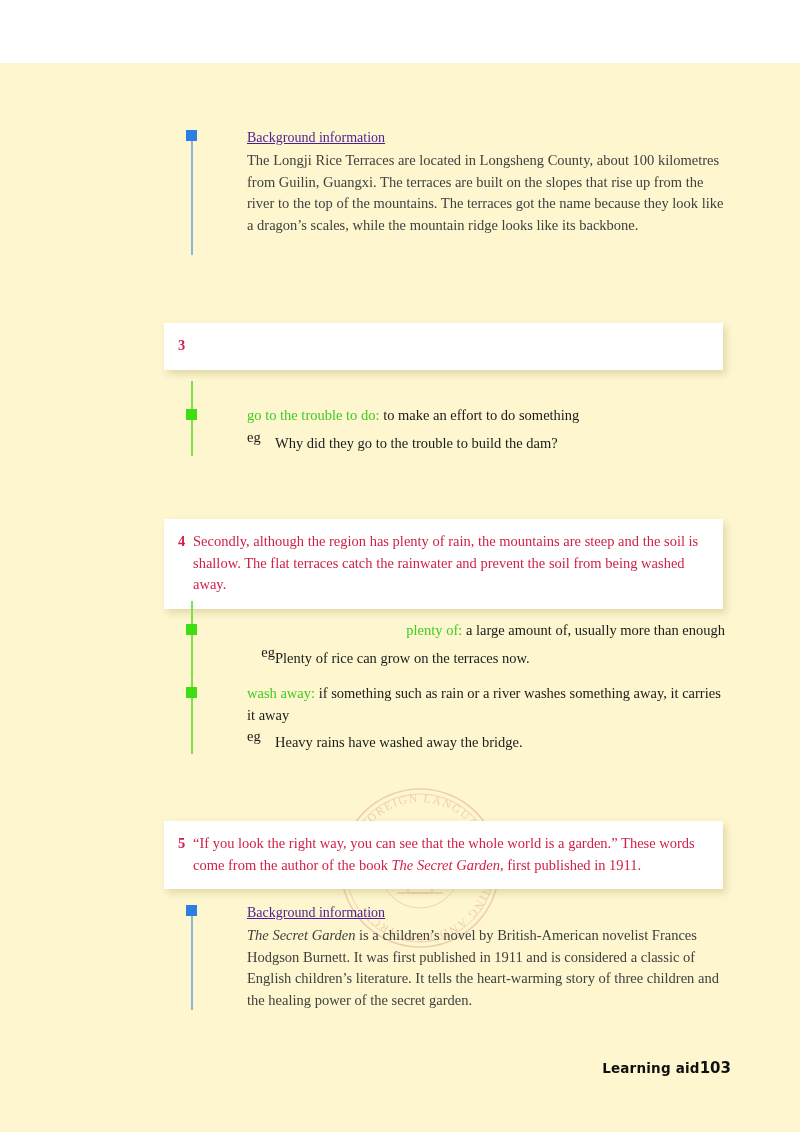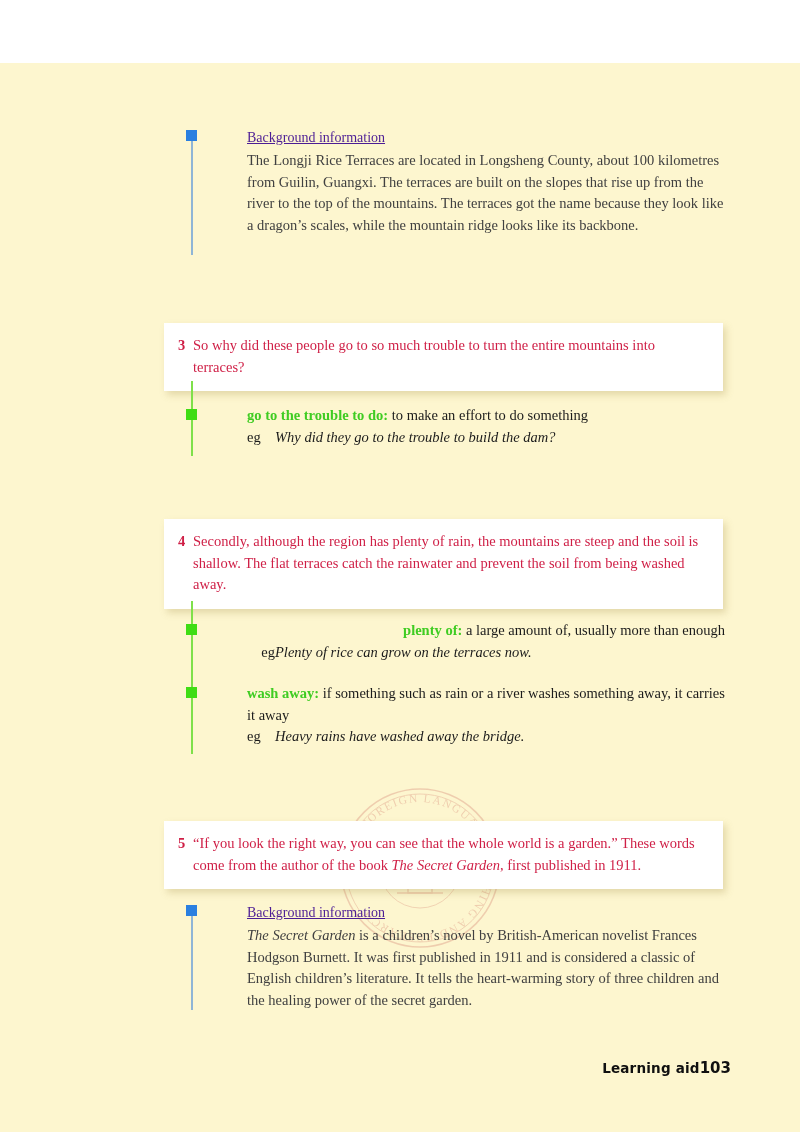--- a/index.html
+++ b/index.html
@@ -101,35 +101,35 @@
   .vocab {
     position: absolute;
   }
   .vocab-def {
     font-size: 14.5px;
     line-height: 21.5px;
     color: #1b1b1b;
   }
   .vocab-head {
     color: #3fcc22;
-    font-weight: bold;
+    font-weight: normal;
   }
   .vocab-eg {
     display: flex;
     font-size: 14.5px;
     line-height: 21.5px;
     color: #1b1b1b;
     margin-top: 0px;
   }
   .vocab-eg-label {
     width: 28px;
     flex: none;
   }
   .vocab-eg-text {
-    font-style: italic;
+    margin-top: 6px;
   }
 
   
   #footer {
     position: absolute;
     left: 3px;
     top: 1055px;
     width: 800px;
     height: 26px;
     display: flex;
@@ -178,21 +178,20 @@
 <div class="marker blue" style="left:186px; top:130px;"></div>
 
 <div class="note" style="left:247px; top:127px; width:478px;">
   <div class="note-title">Background information</div>
   <div class="note-body">The Longji Rice Terraces are located in Longsheng County, about 100 kilometres from Guilin, Guangxi. The terraces are built on the slopes that rise up from the river to the top of the mountains. The terraces got the name because they look like a dragon’s scales, while the mountain ridge looks like its backbone.</div>
 </div>
 
 <div class="numbered-card" style="left:164px; top:323px; width:559px;">
   <div class="card-inner">
     <div class="card-num">3</div>
-    <div class="card-text">So why did these people go to so much trouble to turn the entire mountains into terraces?</div>
   </div>
 </div>
 
 <div class="rule green" style="left:191px; top:381px; height:75px;"></div>
 <div class="marker green" style="left:186px; top:409px;"></div>
 
 <div class="vocab" style="left:247px; top:405px; width:478px;">
   <div class="vocab-def">
     <span class="vocab-head">go to the trouble to do:</span><span> to make an effort to do something</span>
   </div>

